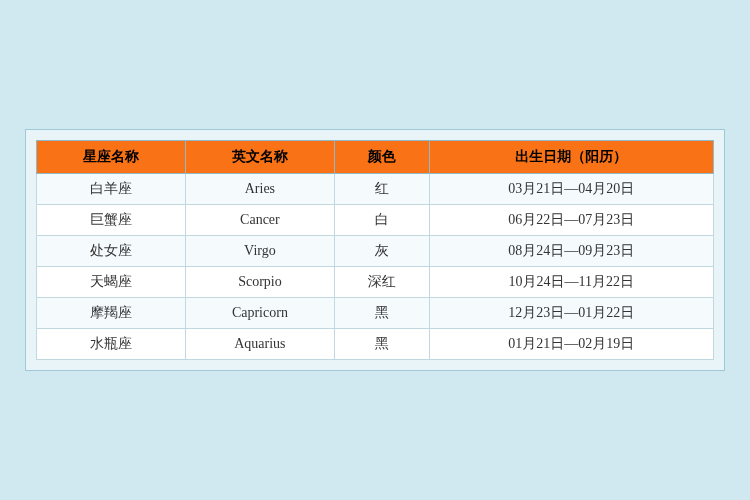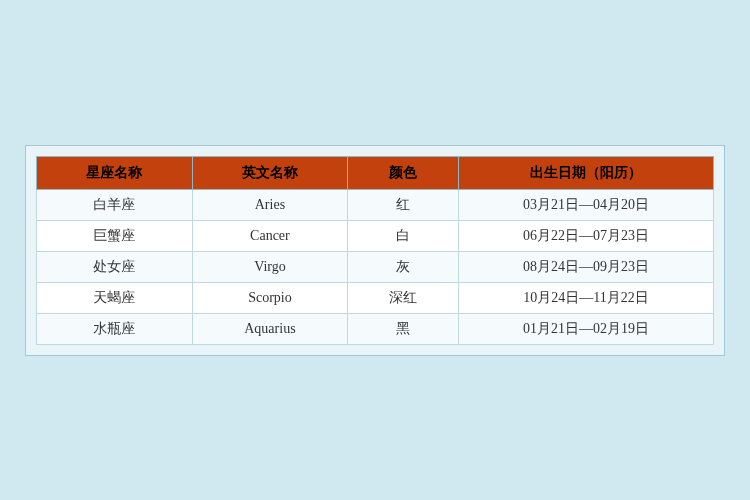--- a/index.html
+++ b/index.html
@@ -26,31 +26,31 @@
       width: 700px;
     }
 
     table {
       width: 100%;
       border-collapse: collapse;
       background-color: #ffffff;
     }
 
     th {
-      background-color: #c2410c;
+      background-color: #f97316;
       color: #000;
-      padding: 7px 20px;
+      padding: 7px 10px;
       text-align: center;
       border: 1px solid #90b8c8;
       font-weight: bold;
       font-size: 14px;
     }
 
     td {
-      padding: 6px 16px;
+      padding: 6px 10px;
       text-align: center;
       border: 1px solid #c0d8e0;
       color: #333;
       font-size: 14px;
     }
 
     tr:nth-child(odd) td {
       background-color: #f5fbfd;
     }
 
@@ -90,20 +90,26 @@
           <td>灰</td>
           <td>08月24日—09月23日</td>
         </tr>
         <tr>
           <td>天蝎座</td>
           <td>Scorpio</td>
           <td>深红</td>
           <td>10月24日—11月22日</td>
         </tr>
         <tr>
+          <td>摩羯座</td>
+          <td>Capricorn</td>
+          <td>黑</td>
+          <td>12月23日—01月22日</td>
+        </tr>
+        <tr>
           <td>水瓶座</td>
           <td>Aquarius</td>
           <td>黑</td>
           <td>01月21日—02月19日</td>
         </tr>
       </tbody>
   </table>
 </div>
 
 </body></html>

